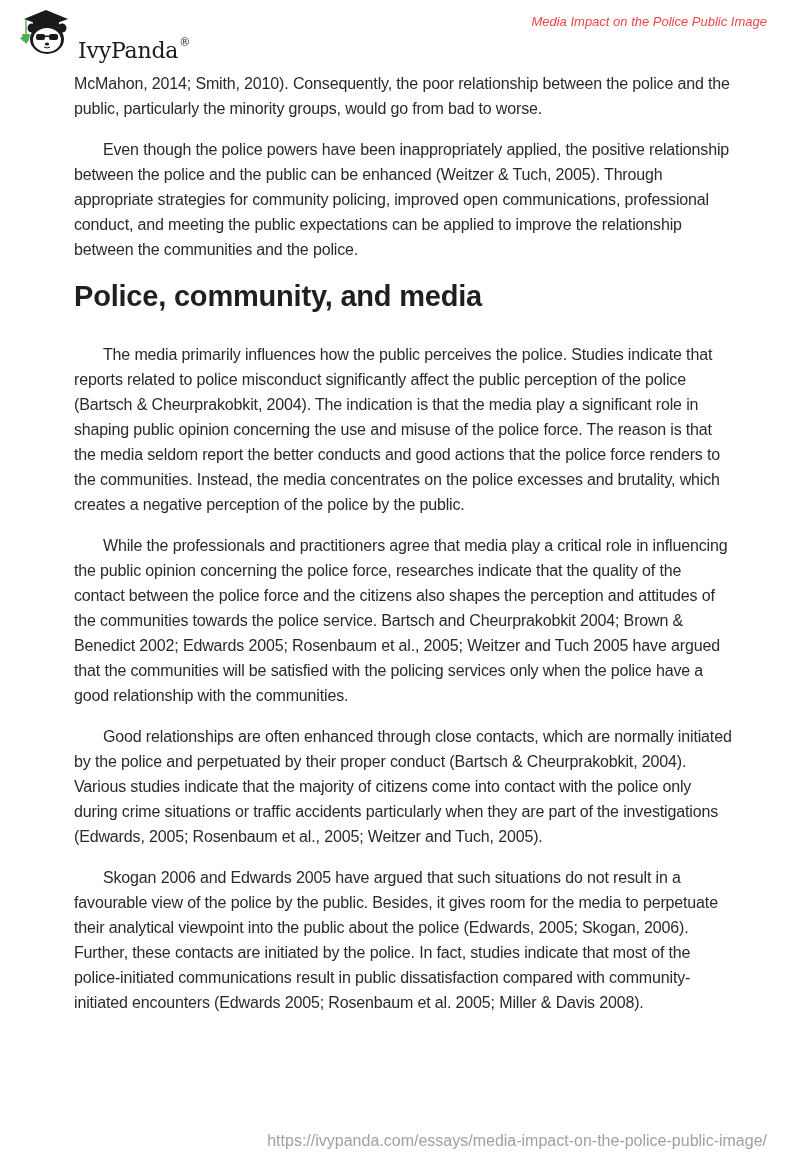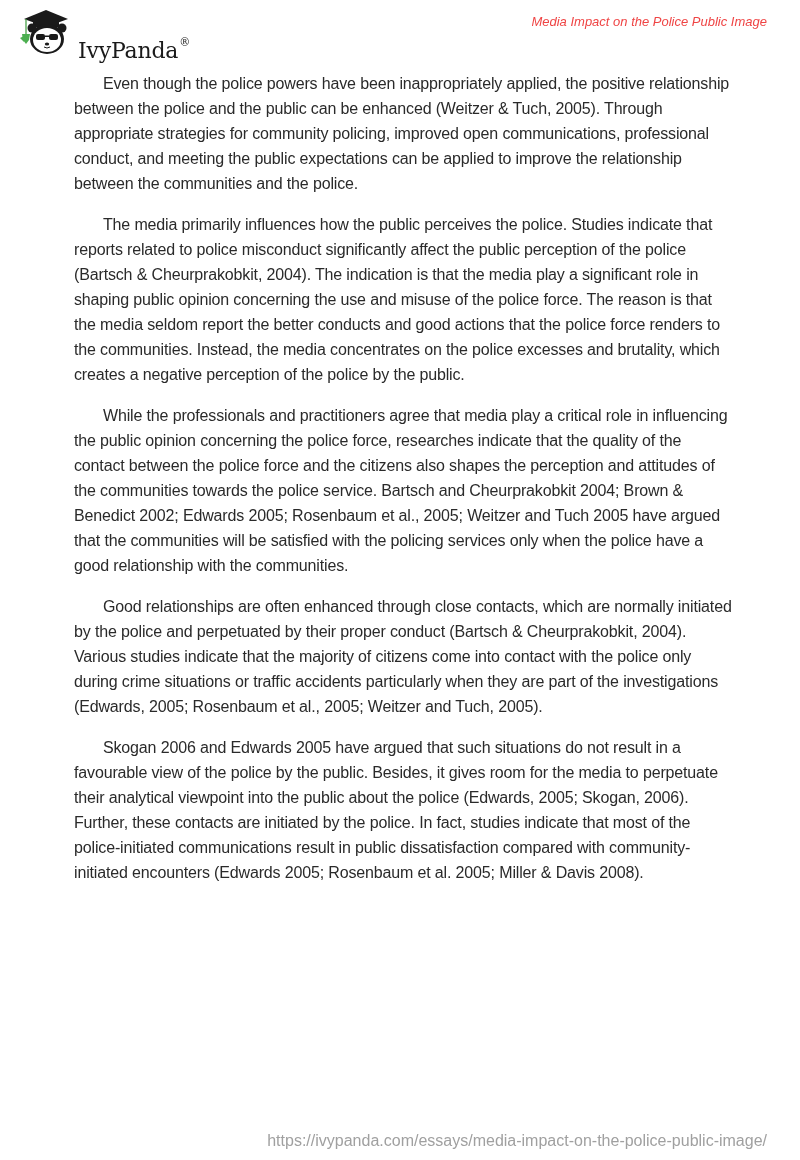--- a/index.html
+++ b/index.html
@@ -117,22 +117,24 @@
 
       <ellipse cx="31" cy="36" rx="2.2" ry="1.5" fill="#1a1a1a"></ellipse>
       <path d="M28,39 Q31,41 34,39" stroke="#1a1a1a" stroke-width="1" fill="none"></path>
     </svg>
     <span class="logo-text"><span>IvyPanda</span><span class="logo-reg">®</span></span>
   </div>
   <div class="doc-title">Media Impact on the Police Public Image</div>
 </div>
 
 <div class="content">
+  <p>McMahon, 2014; Smith, 2010). Consequently, the poor relationship between the police and the public, particularly the minority groups, would go from bad to worse.</p>
   <p class="indent">Even though the police powers have been inappropriately applied, the positive relationship between the police and the public can be enhanced (Weitzer &amp; Tuch, 2005). Through appropriate strategies for community policing, improved open communications, professional conduct, and meeting the public expectations can be applied to improve the relationship between the communities and the police.</p>
 
+  <h2>Police, community, and media</h2>
 
   <p class="indent">The media primarily influences how the public perceives the police. Studies indicate that reports related to police misconduct significantly affect the public perception of the police (Bartsch &amp; Cheurprakobkit, 2004). The indication is that the media play a significant role in shaping public opinion concerning the use and misuse of the police force. The reason is that the media seldom report the better conducts and good actions that the police force renders to the communities. Instead, the media concentrates on the police excesses and brutality, which creates a negative perception of the police by the public.</p>
   <p class="indent">While the professionals and practitioners agree that media play a critical role in influencing the public opinion concerning the police force, researches indicate that the quality of the contact between the police force and the citizens also shapes the perception and attitudes of the communities towards the police service. Bartsch and Cheurprakobkit 2004; Brown &amp; Benedict 2002; Edwards 2005; Rosenbaum et al., 2005; Weitzer and Tuch 2005 have argued that the communities will be satisfied with the policing services only when the police have a good relationship with the communities.</p>
   <p class="indent">Good relationships are often enhanced through close contacts, which are normally initiated by the police and perpetuated by their proper conduct (Bartsch &amp; Cheurprakobkit, 2004). Various studies indicate that the majority of citizens come into contact with the police only during crime situations or traffic accidents particularly when they are part of the investigations (Edwards, 2005; Rosenbaum et al., 2005; Weitzer and Tuch, 2005).</p>
   <p class="indent">Skogan 2006 and Edwards 2005 have argued that such situations do not result in a favourable view of the police by the public. Besides, it gives room for the media to perpetuate their analytical viewpoint into the public about the police (Edwards, 2005; Skogan, 2006). Further, these contacts are initiated by the police. In fact, studies indicate that most of the police-initiated communications result in public dissatisfaction compared with community-initiated encounters (Edwards 2005; Rosenbaum et al. 2005; Miller &amp; Davis 2008).</p>
 </div>
 
 <div class="footer-url">https://ivypanda.com/essays/media-impact-on-the-police-public-image/</div>
 
 </body></html>

